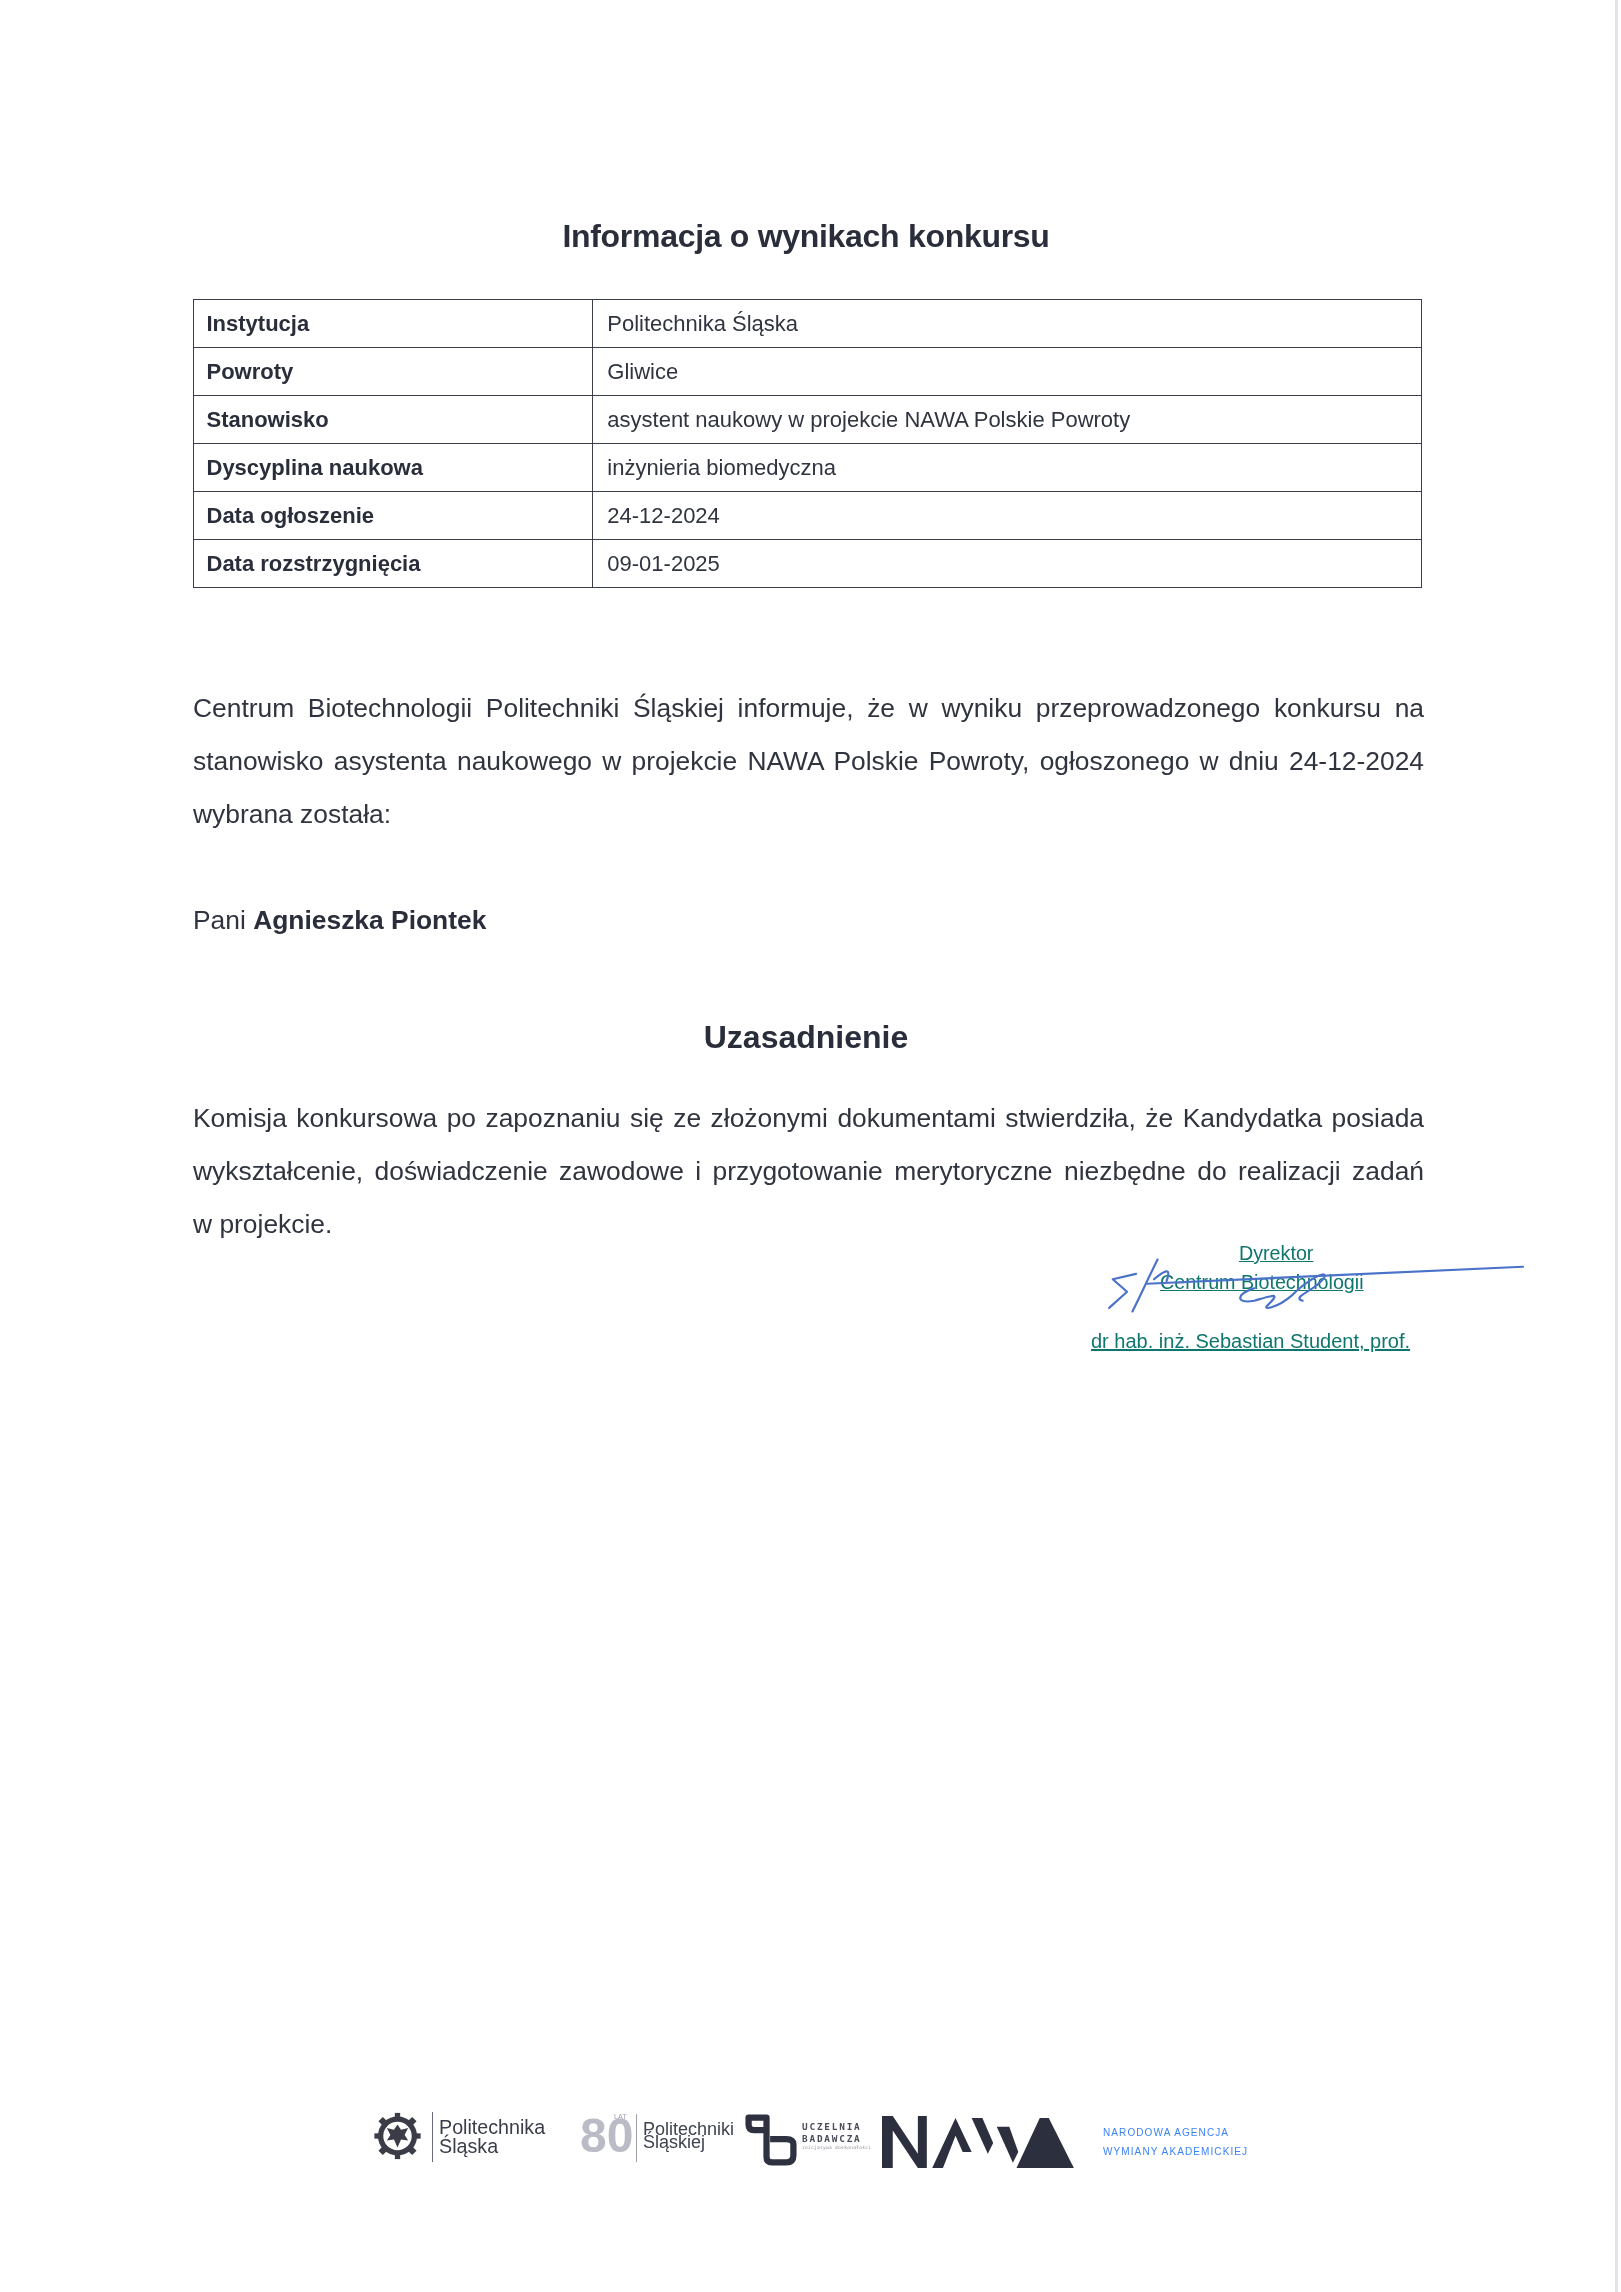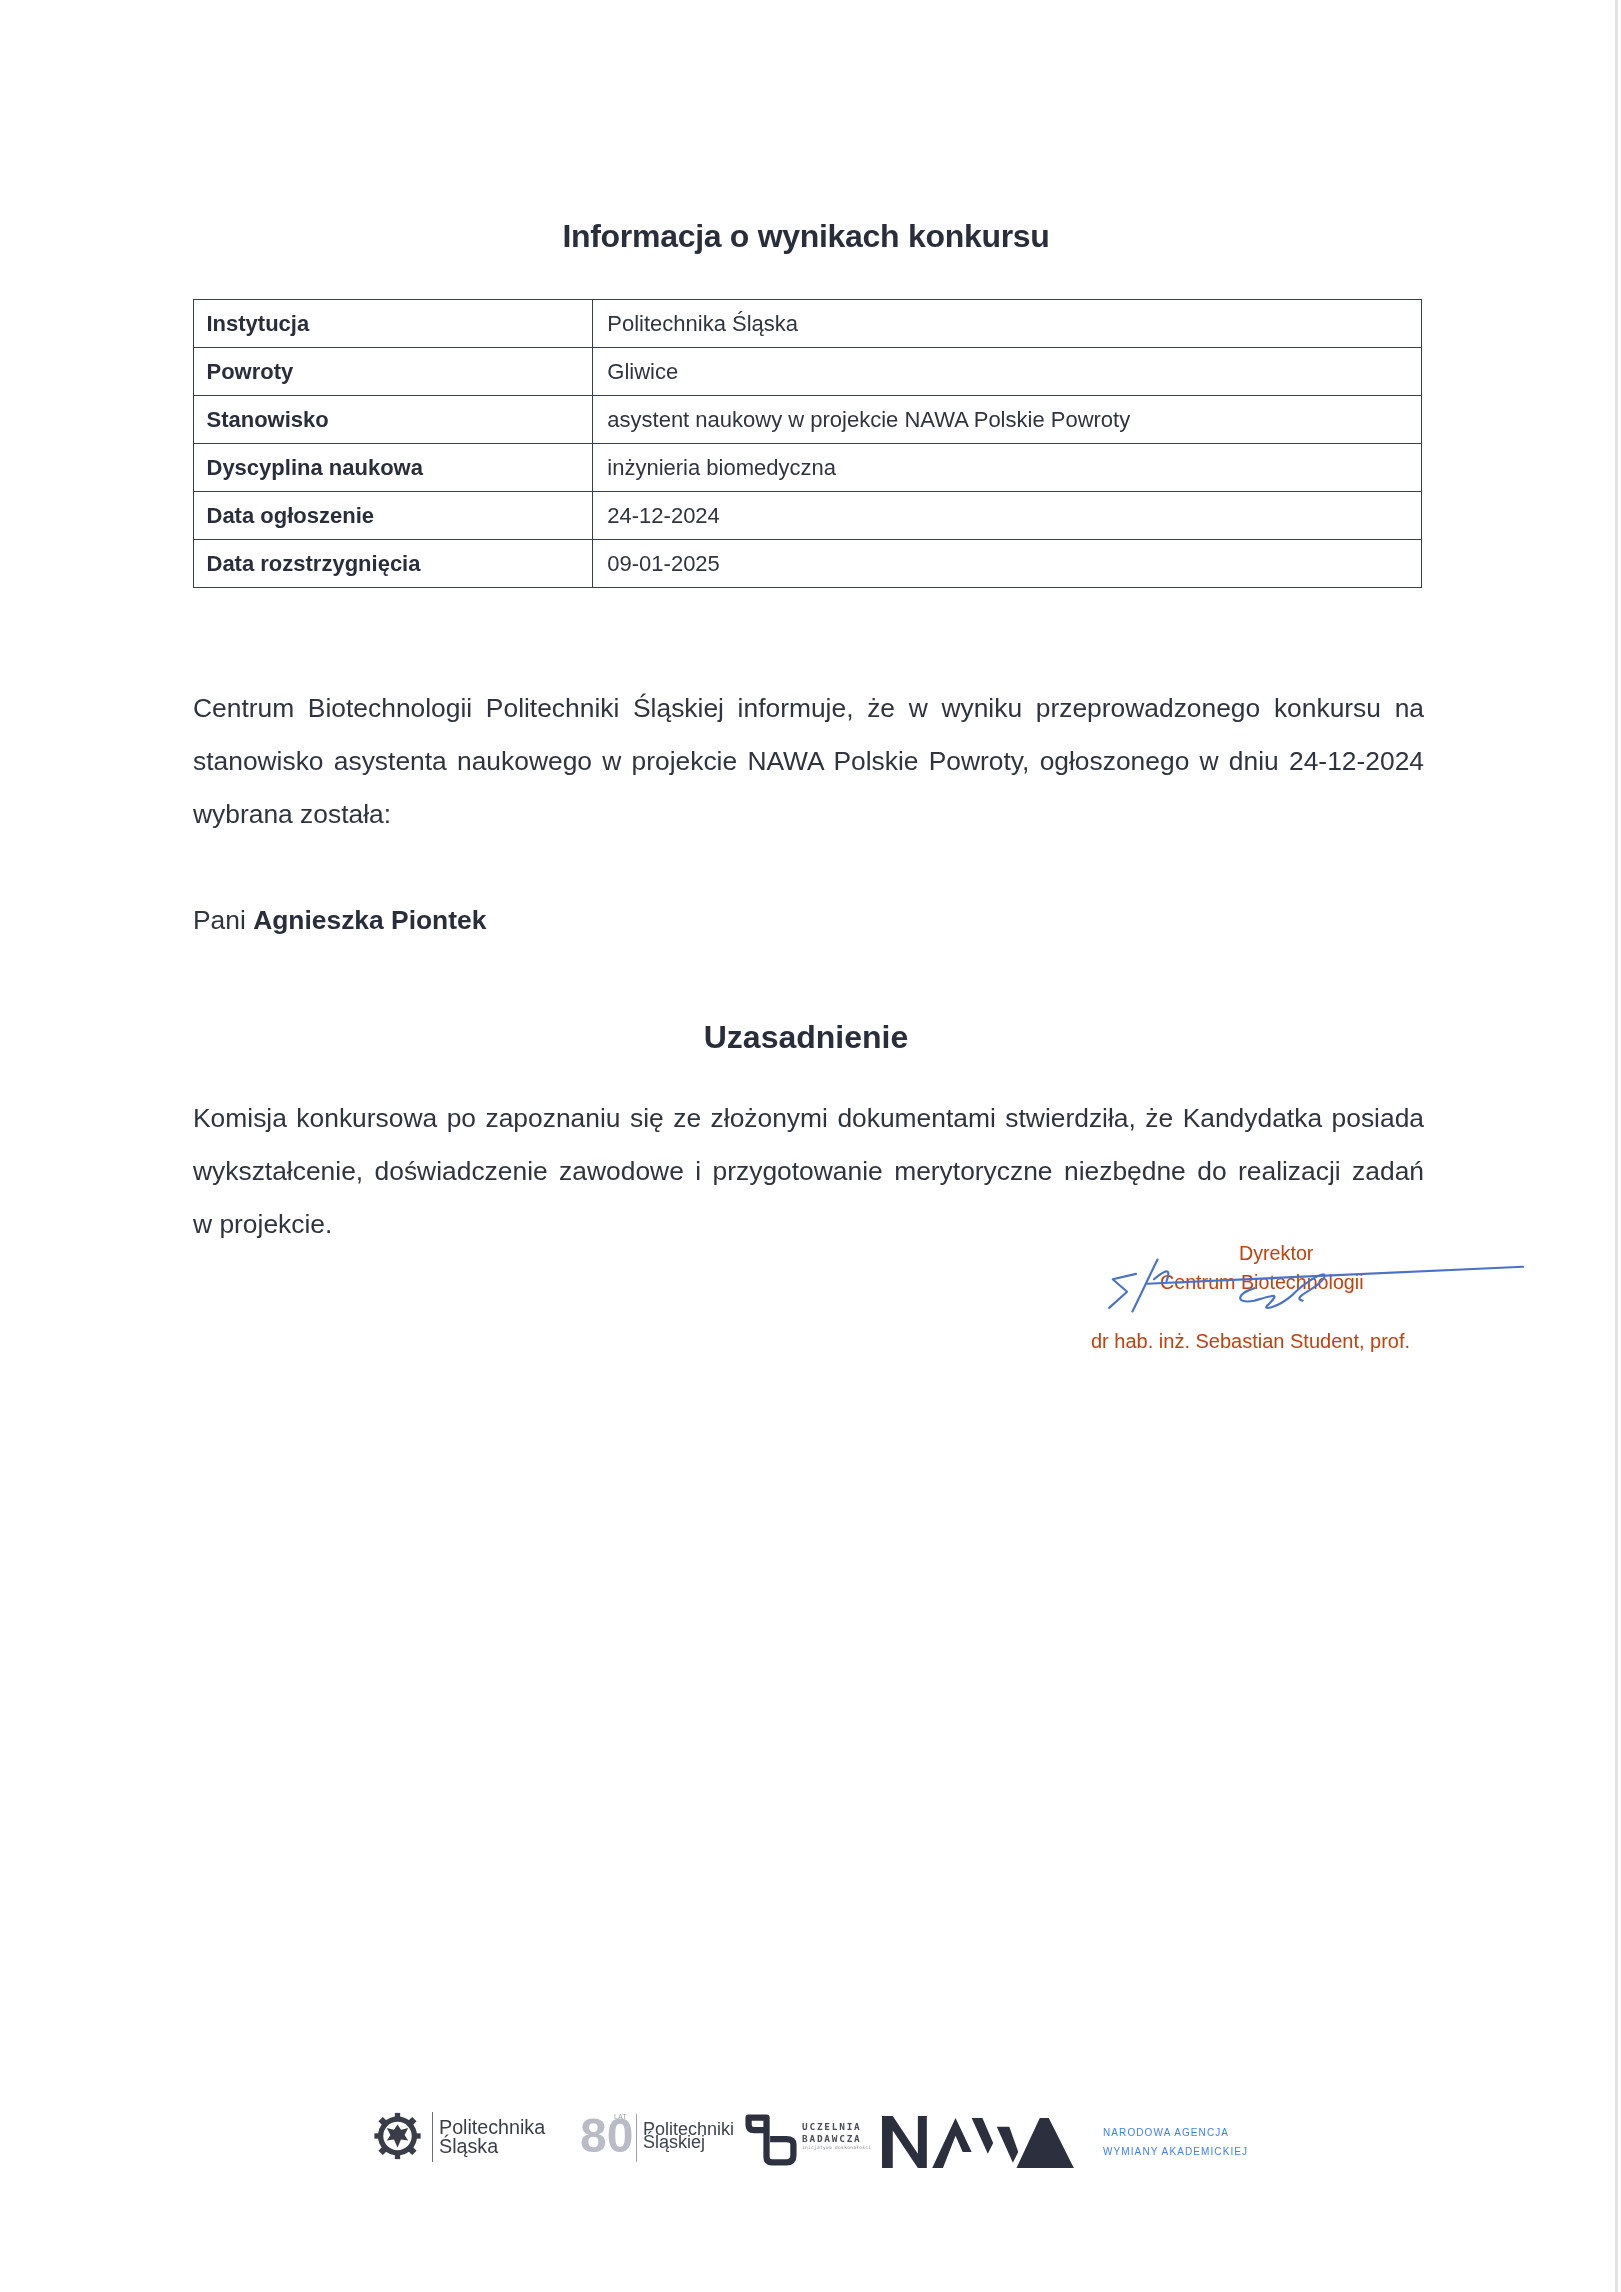--- a/index.html
+++ b/index.html
@@ -36,21 +36,21 @@
   .para .ln { display: block; white-space: nowrap; text-align-last: justify; }
   .para .ln.last { text-align-last: left; }
   .p1 { top: 682px; }
   .winner { position: absolute; left: 193px; top: 905px; font-size: 26.4px; color: #30343f; }
   .winner b { color: #2a2e3b; }
   .h2 {
     position: absolute; left: 0; width: 1612px; top: 1019px; text-align: center;
     font-weight: bold; font-size: 32px; color: #2a2e3b;
   }
   .p2 { top: 1092px; }
-  .stamp { position: absolute; color: #c2410c; font-size: 19.7px; }
+  .stamp { position: absolute; color: #0f766e; font-size: 19.7px; text-decoration: underline; }
   .stamp-role { left: 1239px; top: 1242px; }
   .stamp-unit { left: 1160px; top: 1271px; }
   .stamp-name { left: 1091px; top: 1330px; font-size: 20px; text-align: right; }
   .sig { position: absolute; left: 1102px; top: 1254px; width: 430px; height: 72px; }
   .footer { position: absolute; top: 2105px; left: 0; width: 1621px; height: 72px; padding-left: 19px; }
   .f-abs { position: absolute; }
   .logo-text { color: #3a3d48; font-size: 19.7px; line-height: 19.7px; }
   .small-text { color: #3f4350; font-size: 18px; line-height: 13.4px; }
   .ub-text { color: #4a4d58; font-size: 9.4px; line-height: 11.6px; letter-spacing: 1.8px; font-family: "DejaVu Sans Mono", monospace; font-weight: bold; }
   .nawa-sub { color: #3b82f6; font-size: 10px; line-height: 19px; letter-spacing: 1.1px; }

